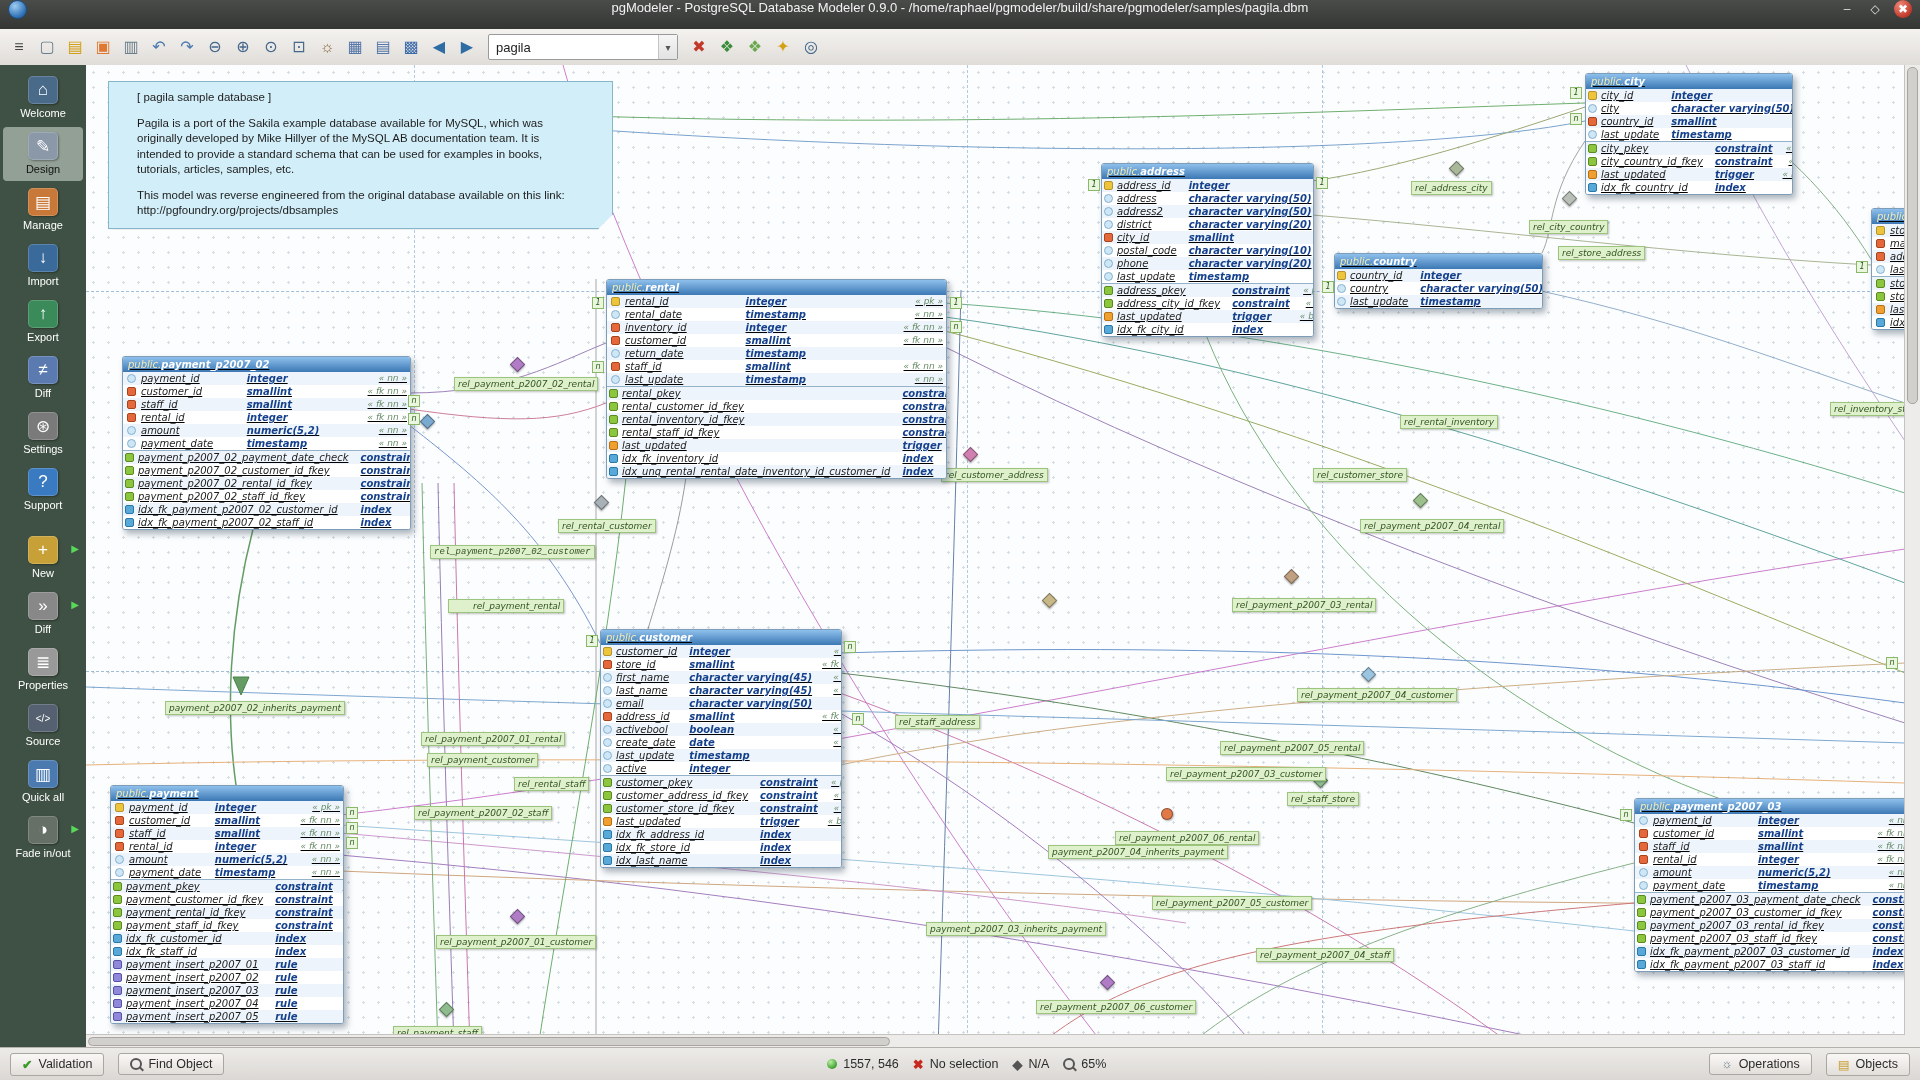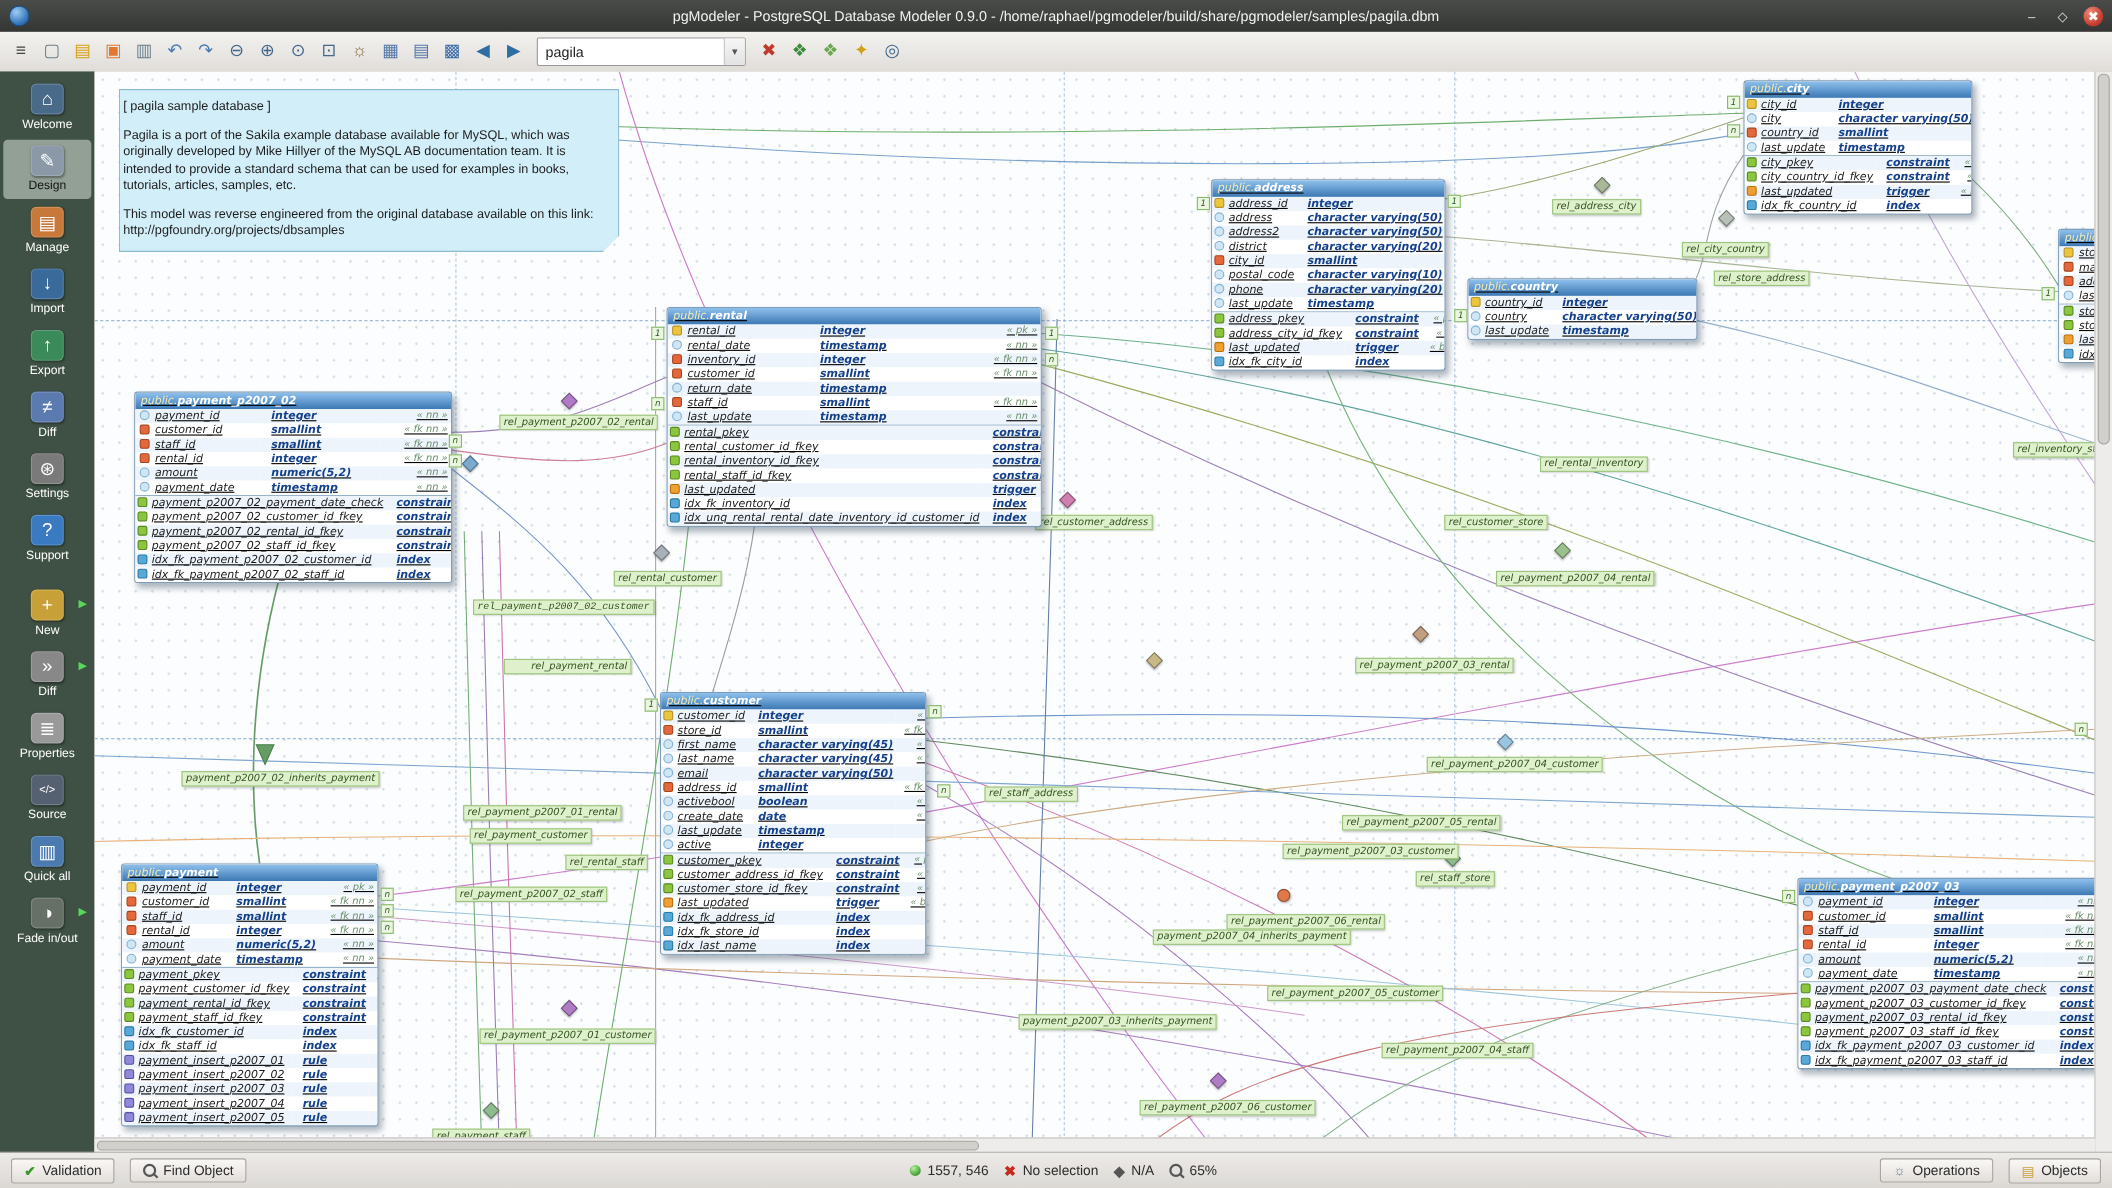--- a/index.html
+++ b/index.html
@@ -1,19 +1,19 @@
 <!DOCTYPE html>
 <html><head>
 <meta charset="utf-8">
 <style>
   html,body{margin:0;padding:0;width:1920px;height:1080px;overflow:hidden;
     font-family:"Liberation Sans",sans-serif;background:#e6e4e1;position:relative;}
   
   .titlebar{position:absolute;top:0;left:0;right:0;height:29px;
-    background:linear-gradient(#4a4c4a,#343634);color:#efefef;display:flex;align-items:center;}
+    background:linear-gradient(#4a4c4a,#343634);color:#efefef;display:flex;align-items:flex-start;}
   .app-logo{width:17px;height:17px;border-radius:50%;margin:0 8px;
     background:radial-gradient(circle at 35% 30%,#9ecdf2,#2d6fb4 70%);border:1px solid #1c4f86;}
   .title-text{position:absolute;left:0;right:0;text-align:center;font-size:13px;color:#f2f2f2;pointer-events:none;}
   .winbtns{margin-left:auto;display:flex;align-items:center;gap:10px;padding-right:8px;z-index:2;}
   .winbtn{width:18px;height:18px;display:flex;align-items:center;justify-content:center;
     color:#ddd;font-size:12px;border-radius:3px;cursor:default;}
   .winbtn.close{background:radial-gradient(circle at 35% 30%,#f08a7a,#c0392b 70%);color:#fff;border-radius:50%;}
   
   .toolbar{position:absolute;top:29px;left:0;right:0;height:36px;
     background:linear-gradient(#f4f2ef,#e0ddd9);border-bottom:1px solid #b5b1ac;
@@ -38,21 +38,21 @@
   .side-item .sarrow{position:absolute;right:4px;top:12px;color:#58d858;font-size:10px;}
   .side-gap{height:12px;}
   
   .canvas{position:absolute;left:86px;top:65px;right:15px;bottom:32px;background:#fcfdfe;
     overflow:hidden;background-image:radial-gradient(#d3dde3 1px,transparent 1.3px);background-size:15px 15px;}
   .hguide{position:absolute;left:0;right:0;border-top:1px dashed #84a8c8;opacity:.75;}
   .vguide{position:absolute;top:0;bottom:0;border-left:1px dashed #84a8c8;opacity:.6;}
   svg.lines{position:absolute;left:0;top:0;pointer-events:none;}
   
   .note{position:absolute;left:22px;top:16px;width:447px;background:#d2eef8;
-    border:1px solid #86b6ca;box-shadow:3px 4px 6px rgba(0,0,0,.3);padding:8px 3px;
+    border:1px solid #86b6ca;box-shadow:3px 4px 6px rgba(0,0,0,.3);padding:8px 28px;
     font-size:11.5px;color:#1d1d1d;
     clip-path:polygon(0 0,100% 0,100% calc(100% - 15px),calc(100% - 15px) 100%,0 100%);}
   .note p{margin:0 0 11px;line-height:1.32;}
   .note p:last-child{margin-bottom:2px;}
   
   .dbtable{position:absolute;font:italic 10px "DejaVu Sans",sans-serif;border:1px solid #7d9db8;
     border-radius:3px;box-shadow:3px 4px 6px rgba(50,70,90,.4);background:#fff;overflow:hidden;text-decoration:underline;}
   .dbtable .hdr{height:15px;background:linear-gradient(#8ec0ec,#3c78b4);color:#fff;
     display:flex;align-items:center;padding:0 5px;font-size:10px;white-space:nowrap;}
   .hdr .schema{color:#f3ecb4;}
@@ -282,21 +282,21 @@
       <div class="diamond" style="left: 958px; top: 530px; background: rgb(200, 184, 136);"></div>
       <div class="circlemk" style="left: 1075px; top: 743px; background: rgb(224, 120, 72);"></div>
     </div>
   <div id="layer-labels">
       <div class="rlabel" style="left: 1325px; top: 116px;">rel_address_city</div>
       <div class="rlabel" style="left: 1443px; top: 155px;">rel_city_country</div>
       <div class="rlabel" style="left: 1472px; top: 181px;">rel_store_address</div>
       <div class="rlabel" style="left: 368px; top: 312px;">rel_payment_p2007_02_rental</div>
       <div class="rlabel" style="left: 472px; top: 454px;">rel_rental_customer</div>
       <div class="rlabel" style="left: 344px; top: 480px; font-family: Liberation Mono, monospace;">rel_payment_p2007_02_customer</div>
-      <div class="rlabel" style="left: 372px; top: 534px; padding-left: 24px;">rel_payment_rental</div>
+      <div class="rlabel" style="left: 362px; top: 534px; padding-left: 24px;">rel_payment_rental</div>
       <div class="rlabel" style="left: 1314px; top: 350px;">rel_rental_inventory</div>
       <div class="rlabel" style="left: 1227px; top: 403px;">rel_customer_store</div>
       <div class="rlabel" style="left: 1274px; top: 454px;">rel_payment_p2007_04_rental</div>
       <div class="rlabel" style="left: 1744px; top: 337px;">rel_inventory_store</div>
       <div class="rlabel" style="left: 1146px; top: 533px;">rel_payment_p2007_03_rental</div>
       <div class="rlabel" style="left: 855px; top: 403px;">rel_customer_address</div>
       <div class="rlabel" style="left: 79px; top: 636px;">payment_p2007_02_inherits_payment</div>
       <div class="rlabel" style="left: 341px; top: 688px;">rel_payment_customer</div>
       <div class="rlabel" style="left: 335px; top: 667px;">rel_payment_p2007_01_rental</div>
       <div class="rlabel" style="left: 428px; top: 712px;">rel_rental_staff</div>

